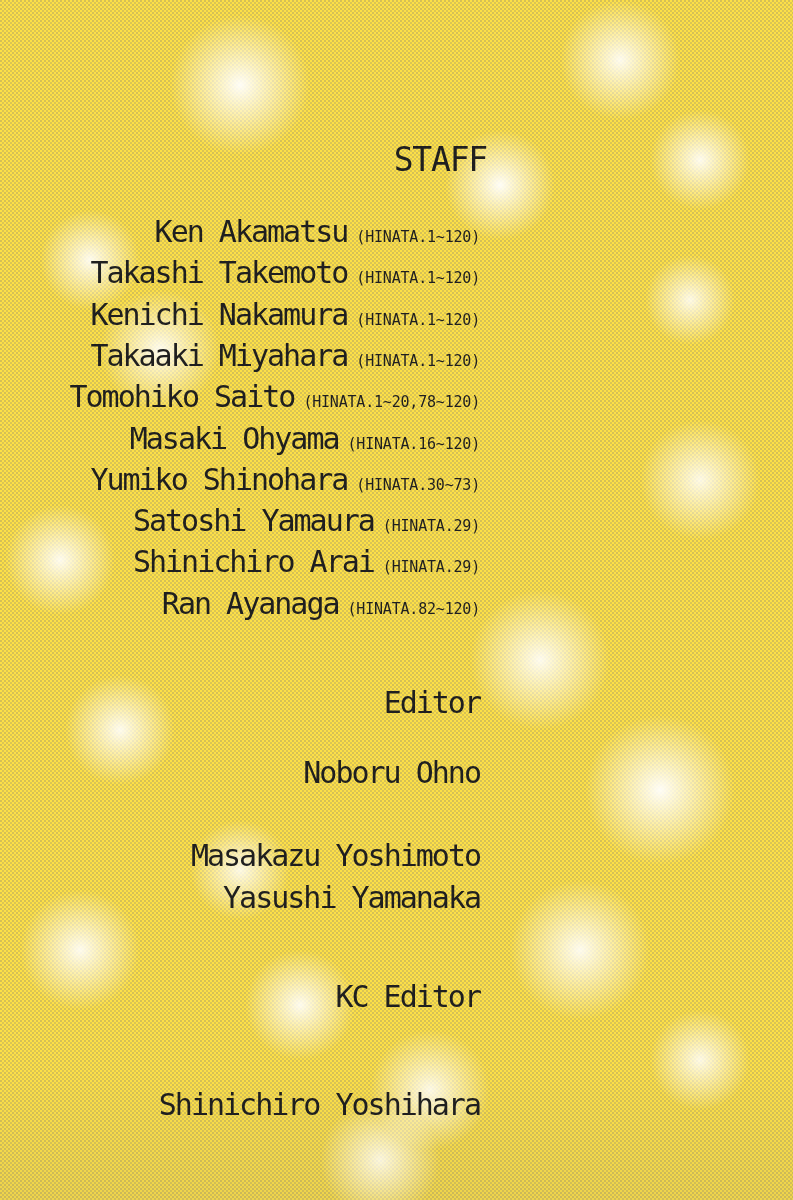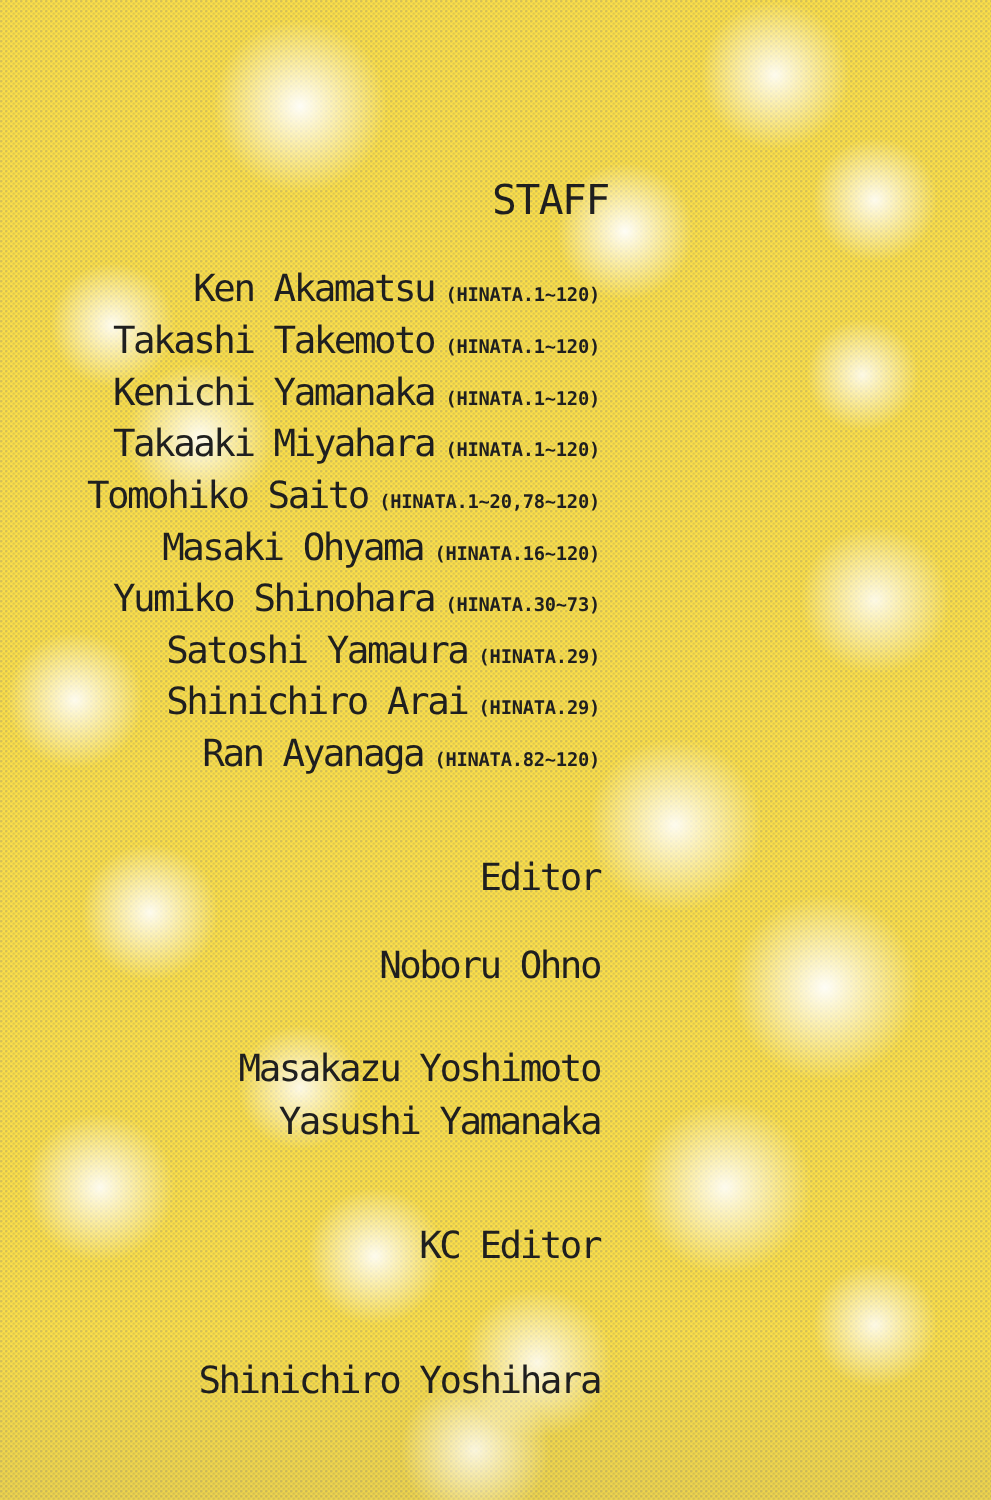--- a/index.html
+++ b/index.html
@@ -48,34 +48,34 @@
   }
   .layer{position:absolute;inset:0;z-index:2;}
   .line{
     position:absolute;right:313px;white-space:nowrap;
     height:42px;line-height:42px;
     font-size:30px;letter-spacing:-2px;color:#1f1f1f;
   }
   .heading{font-size:30px;letter-spacing:-2px;}
   .heading-staff{font-size:33px;letter-spacing:-1.2px;right:306px;}
   .range{
-    font-size:15px;letter-spacing:-.2px;margin-left:9px;font-weight:bold;
+    font-size:15px;letter-spacing:-.2px;margin-left:9px;
   }
 </style>
 </head>
 <body>
 
 <div class="page">
   <div class="layer">
 
     <div class="line heading heading-staff" style="top:139px">STAFF</div>
 
     <div class="line" style="top:211px"><span>Ken Akamatsu</span><span class="range">(HINATA.1~120)</span></div>
     <div class="line" style="top:252px"><span>Takashi Takemoto</span><span class="range">(HINATA.1~120)</span></div>
-    <div class="line" style="top:294px"><span>Kenichi Yamanaka</span><span class="range">(HINATA.1~120)</span></div>
+    <div class="line" style="top:294px"><span>Kenichi Nakamura</span><span class="range">(HINATA.1~120)</span></div>
     <div class="line" style="top:335px"><span>Takaaki Miyahara</span><span class="range">(HINATA.1~120)</span></div>
     <div class="line" style="top:376px"><span>Tomohiko Saito</span><span class="range">(HINATA.1~20,78~120)</span></div>
     <div class="line" style="top:418px"><span>Masaki Ohyama</span><span class="range">(HINATA.16~120)</span></div>
     <div class="line" style="top:459px"><span>Yumiko Shinohara</span><span class="range">(HINATA.30~73)</span></div>
     <div class="line" style="top:500px"><span>Satoshi Yamaura</span><span class="range">(HINATA.29)</span></div>
     <div class="line" style="top:541px"><span>Shinichiro Arai</span><span class="range">(HINATA.29)</span></div>
     <div class="line" style="top:583px"><span>Ran Ayanaga</span><span class="range">(HINATA.82~120)</span></div>
 
     <div class="line heading" style="top:682px">Editor</div>
 

